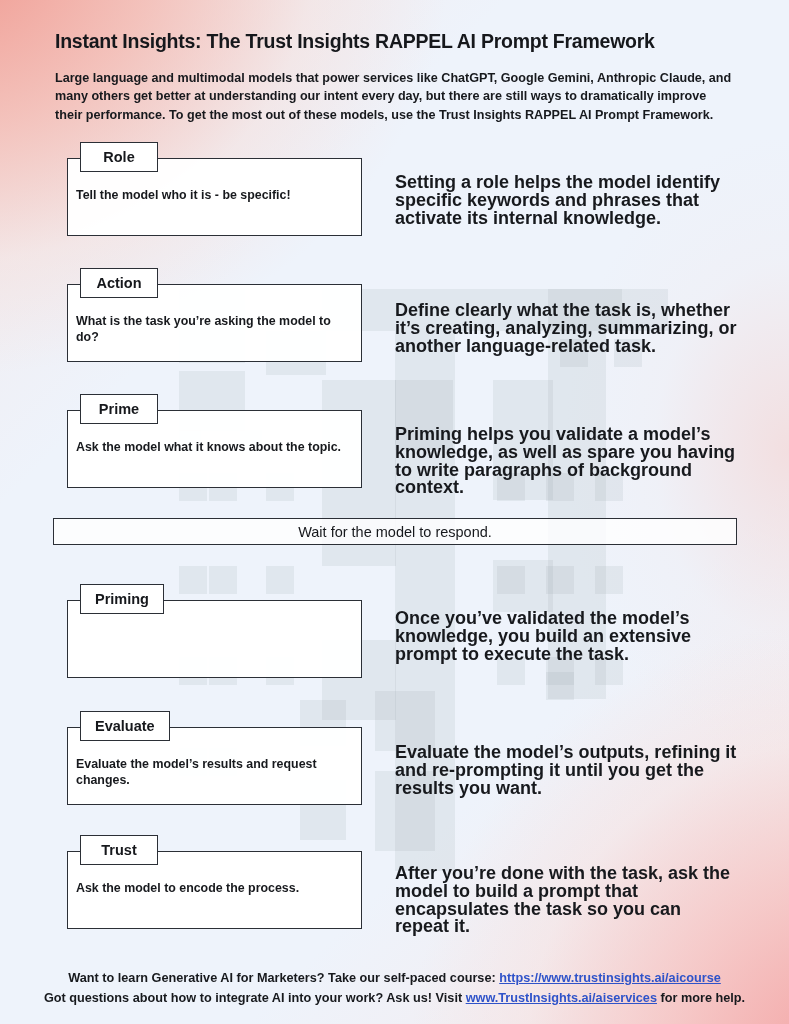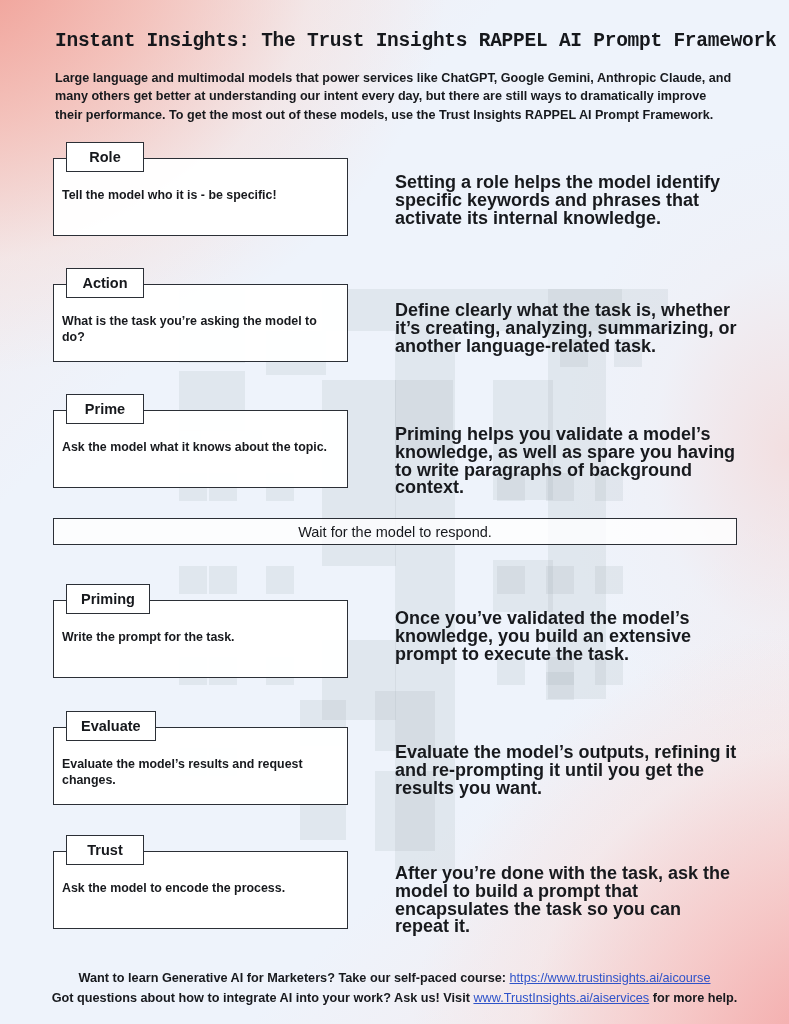--- a/index.html
+++ b/index.html
@@ -50,21 +50,20 @@
 
   #page-title {
     position: absolute;
     left: 55px;
     top: 30px;
     font-size: 19.5px;
     font-weight: bold;
     color: #16181c;
     letter-spacing: -0.25px;
     white-space: nowrap;
-    font-family: Liberation Mono, monospace;
   }
 
   #intro {
     position: absolute;
     left: 55px;
     top: 69px;
     width: 682px;
     font-size: 12.6px;
     font-weight: bold;
     line-height: 18.4px;
@@ -72,21 +71,21 @@
   }
 
   
   .step {
     position: absolute;
     left: 0;
     width: 789px;
   }
   .step .boxwrap {
     position: absolute;
-    left: 53px;
+    left: 67px;
     top: 14px;
     width: 272px;
     height: 78px;
   }
   .step .mainbox {
     position: absolute;
     left: 0;
     top: 0;
     width: 295px;
     height: 78px;
@@ -163,21 +162,21 @@
     text-align: center;
     font-size: 12.7px;
     font-weight: bold;
     line-height: 19.5px;
     color: #17191d;
   }
   #footer .ln { display: block; }
   #footer a, #footer .lnk {
     color: #2f53c9;
     text-decoration: underline;
-    font-weight: normal;
+    font-weight: bold;
   }
 </style>
 </head>
 <body>
 
 <div id="page">
 
   <div id="watermark">
       <div class="blk" style="left: 322px; top: 289px; width: 300px; height: 42px;"></div>
       <div class="blk" style="left: 395px; top: 331px; width: 60px; height: 360px;"></div>
@@ -267,21 +266,20 @@
     <div id="wait-bar" style="top:518px;">
       <span>Wait for the model to respond.</span>
     </div>
 
     <div class="step" style="top:586px;">
       <div class="boxwrap">
         <div class="mainbox"></div>
         <div class="tab">
           <span>Priming</span>
         </div>
-        <div class="boxtext">Write the prompt for the task.</div>
       </div>
       <div class="desc" style="top:24px;">Once you’ve validated the model’s knowledge, you build an extensive prompt to execute the task.</div>
     </div>
 
     <div class="step" style="top:713px;">
       <div class="boxwrap">
         <div class="mainbox"></div>
         <div class="tab">
           <span>Evaluate</span>
         </div>

